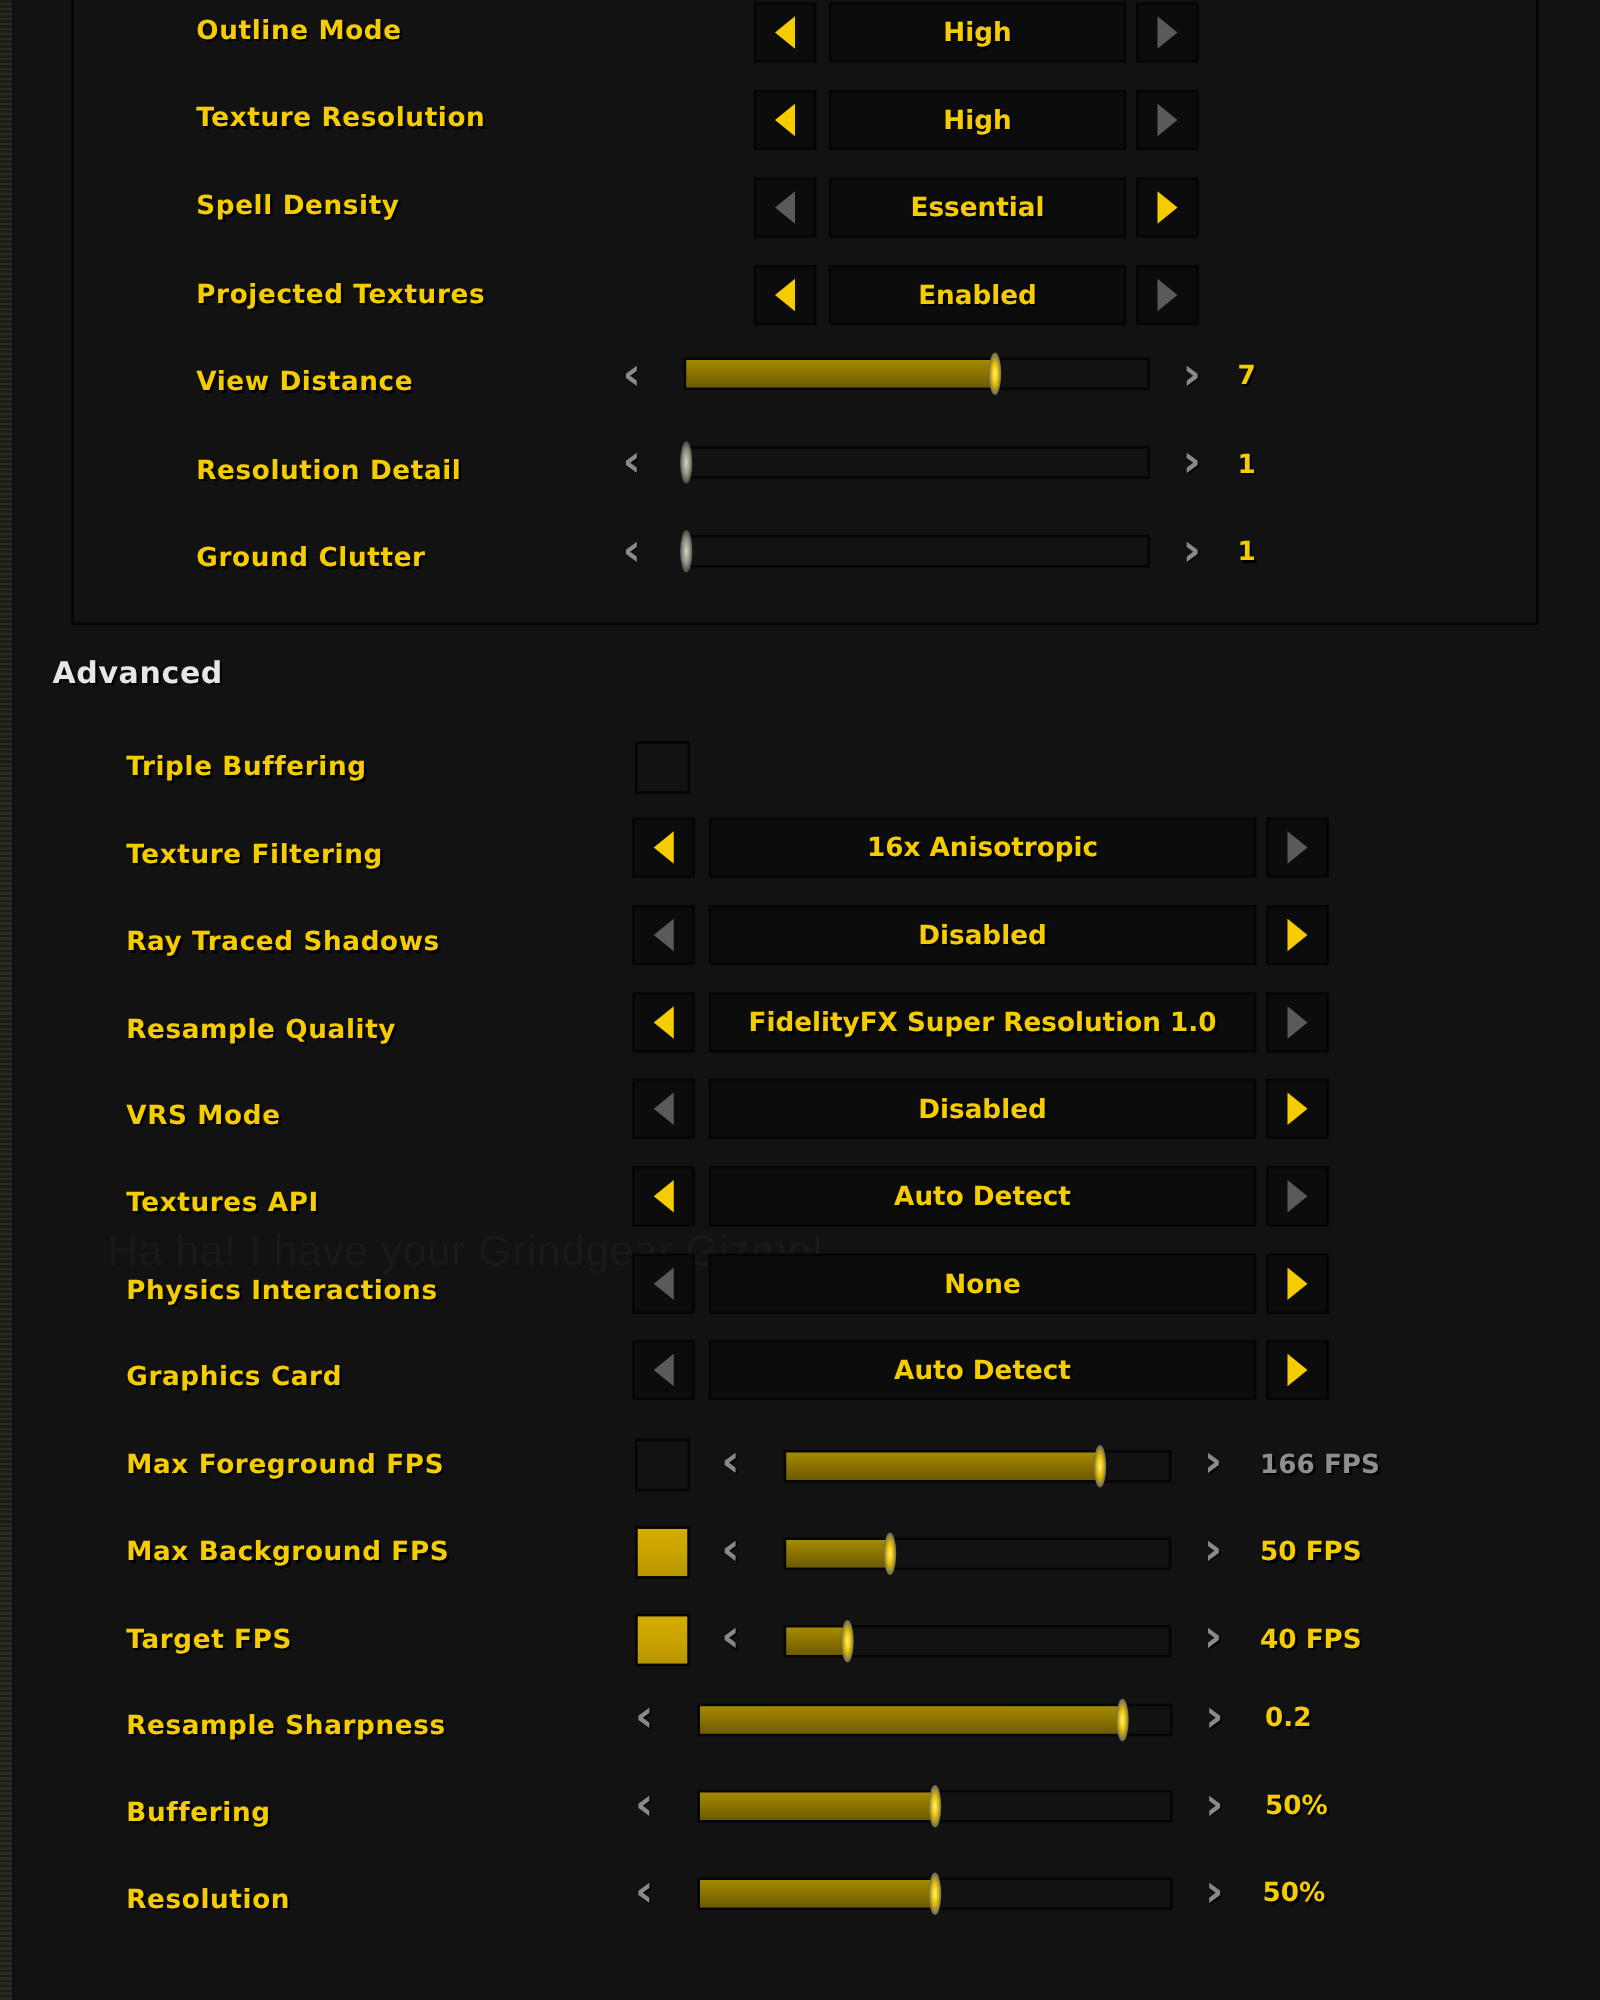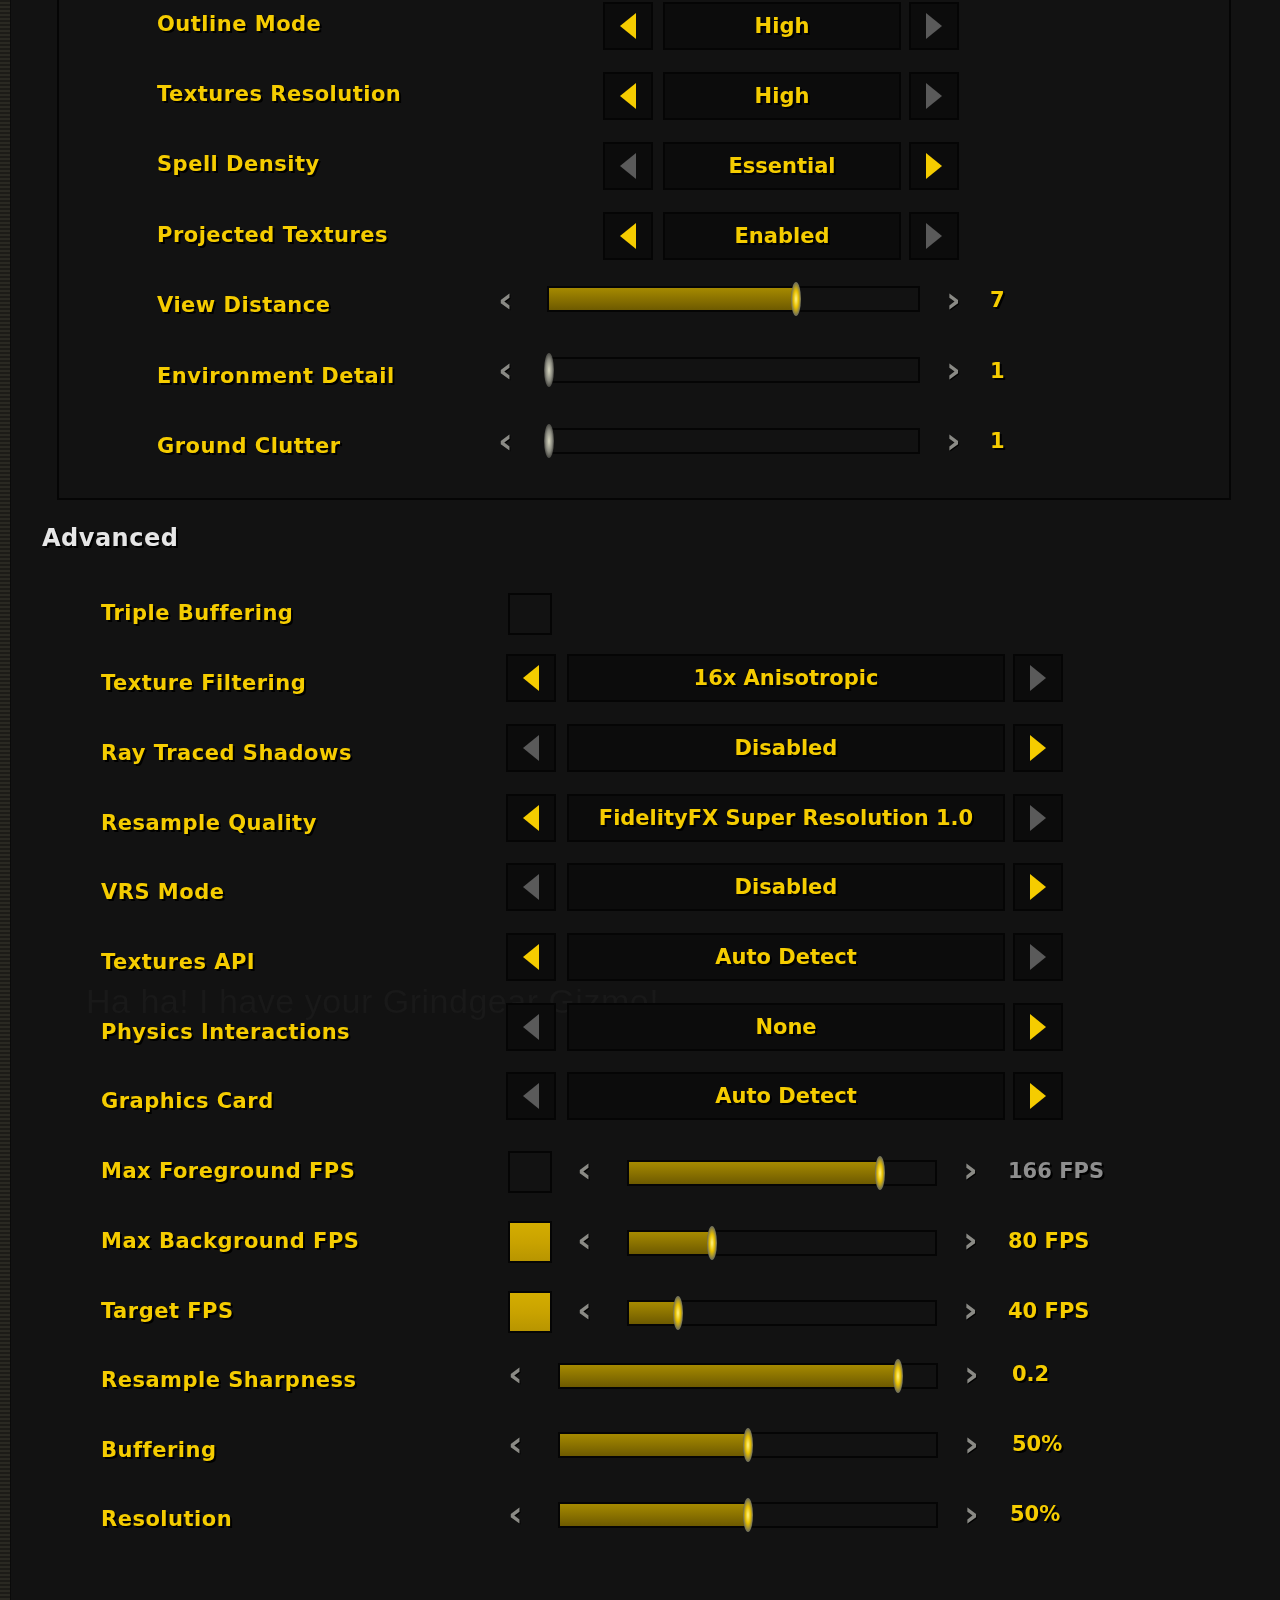--- a/index.html
+++ b/index.html
@@ -66,21 +66,21 @@
   <div class="label" style="left:157px;top:12px">Outline Mode</div>
   <div class="arrow" style="left:603px;top:2px;width:50px;height:48px">
       <div class="tri-l on"></div>
     </div>
   <div class="val" style="left:663px;top:2px;width:238px;height:48px">High</div>
   <div class="arrow" style="left:909px;top:2px;width:50px;height:48px">
       <div class="tri-r off"></div>
     </div>
 </div>
 <div>
-  <div class="label" style="left:157px;top:82px">Textures Resolution</div>
+  <div class="label" style="left:157px;top:82px">Texture Resolution</div>
   <div class="arrow" style="left:603px;top:72px;width:50px;height:48px">
       <div class="tri-l on"></div>
     </div>
   <div class="val" style="left:663px;top:72px;width:238px;height:48px">High</div>
   <div class="arrow" style="left:909px;top:72px;width:50px;height:48px">
       <div class="tri-r off"></div>
     </div>
 </div>
 <div>
   <div class="label" style="left:157px;top:152px">Spell Density</div>
@@ -107,21 +107,21 @@
   <div class="label" style="left:157px;top:293px">View Distance</div>
   <div class="chev" style="left:498px;top:282px">‹</div>
   <div class="track" style="left:547px;top:286px;width:373px">
     <div class="fill" style="width:67%"></div>
     <div class="thumb" style="left:67%"></div>
   </div>
   <div class="chev" style="left:946px;top:282px">›</div>
   <div class="numval" style="left:990px;top:288px">7</div>
 </div>
 <div>
-  <div class="label" style="left:157px;top:364px">Environment Detail</div>
+  <div class="label" style="left:157px;top:364px">Resolution Detail</div>
   <div class="chev" style="left:498px;top:352px">‹</div>
   <div class="track" style="left:547px;top:357px;width:373px">
     <div class="fill" style="width:0%"></div>
     <div class="thumb gray" style="left:0%"></div>
   </div>
   <div class="chev" style="left:946px;top:352px">›</div>
   <div class="numval" style="left:990px;top:359px">1</div>
 </div>
 <div>
   <div class="label" style="left:157px;top:434px">Ground Clutter</div>
@@ -225,21 +225,21 @@
 </div>
 <div>
   <div class="label" style="left:101px;top:1229px">Max Background FPS</div>
   <div class="check checked" style="left:508px;top:1221px"></div>
   <div class="chev" style="left:577px;top:1222px">‹</div>
   <div class="track" style="left:627px;top:1230px;width:310px">
     <div class="fill" style="width:27%"></div>
     <div class="thumb" style="left:27%"></div>
   </div>
   <div class="chev" style="left:963px;top:1222px">›</div>
-  <div class="numval" style="left:1008px;top:1229px">80 FPS</div>
+  <div class="numval" style="left:1008px;top:1229px">50 FPS</div>
 </div>
 <div>
   <div class="label" style="left:101px;top:1299px">Target FPS</div>
   <div class="check checked" style="left:508px;top:1291px"></div>
   <div class="chev" style="left:577px;top:1292px">‹</div>
   <div class="track" style="left:627px;top:1300px;width:310px">
     <div class="fill" style="width:16%"></div>
     <div class="thumb" style="left:16%"></div>
   </div>
   <div class="chev" style="left:963px;top:1292px">›</div>

